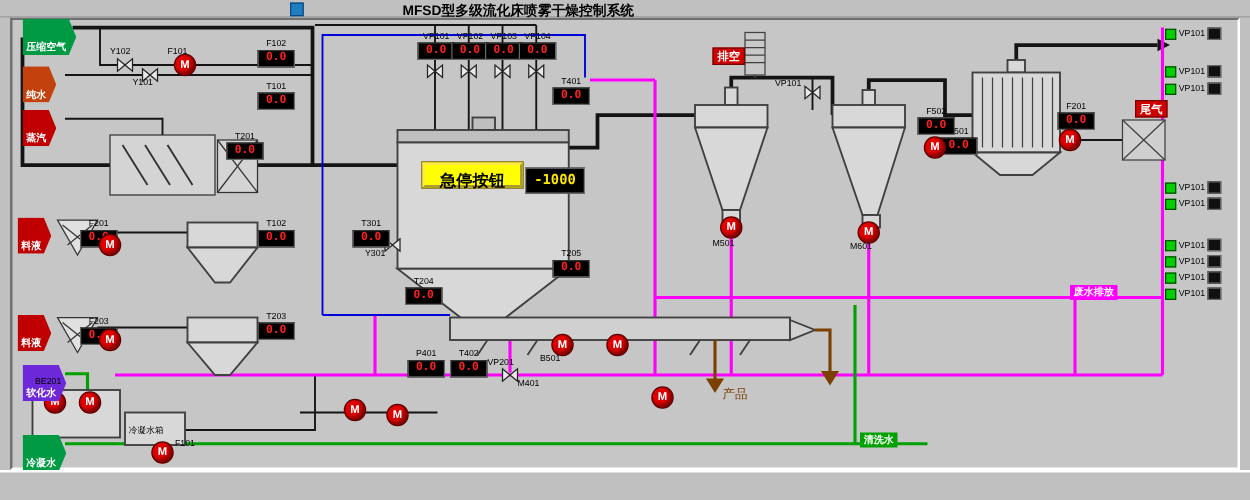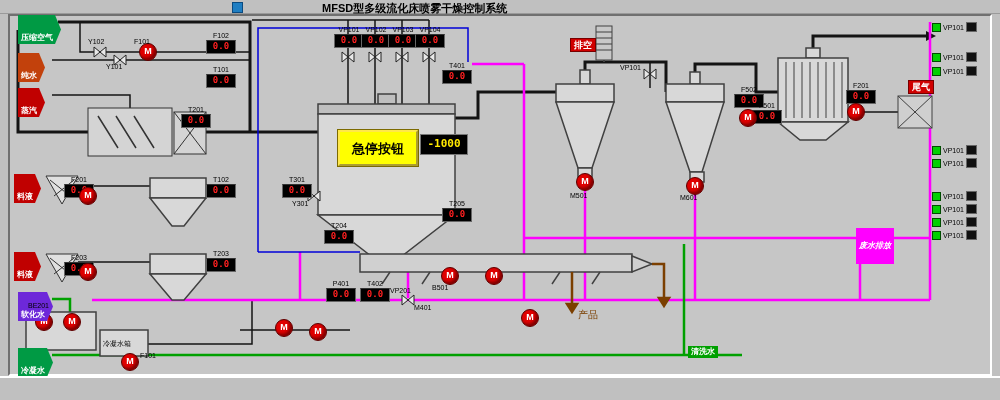--- a/index.html
+++ b/index.html
@@ -15,28 +15,28 @@
   svg.pid{position:absolute;left:0;top:0;z-index:1;}
   #overlay{position:absolute;left:0;top:0;width:1000px;height:400px;z-index:2;}
   
   .watermark{position:absolute;left:58px;top:74px;z-index:6;font-size:31px;font-weight:bold;color:#ff0000;letter-spacing:1px;white-space:nowrap;pointer-events:none;
     text-shadow:2px 2px 0 #0000e0,-1px -1px 0 #0000e0,1px -1px 0 #0000e0,-1px 1px 0 #0000e0,3px 3px 5px rgba(0,0,220,.85);}
   
   .display{position:absolute;width:30px;text-align:center;}
   .dlabel{font-size:7px;line-height:8px;color:#000;white-space:nowrap;}
   .dval{height:12px;background:#000;border:1px solid #666;border-top-color:#333;color:#ff2020;font-size:9px;font-weight:bold;line-height:11px;font-family:"DejaVu Sans Mono",monospace;}
   .bigval{position:absolute;left:420px;top:134px;width:46px;height:19px;background:#000;border:1px solid #777;color:#ffe800;font-weight:bold;font-size:11px;text-align:center;line-height:18px;font-family:"DejaVu Sans Mono",monospace;}
-  .estop{position:absolute;left:338px;top:130px;width:80px;height:36px;background:#ffff00;border:2px outset #ffe84a;box-shadow:0 0 0 1px #7c6a00;color:#000;font-weight:bold;font-size:13px;text-align:center;line-height:23px;cursor:pointer;}
+  .estop{position:absolute;left:338px;top:130px;width:80px;height:20px;background:#ffff00;border:2px outset #ffe84a;box-shadow:0 0 0 1px #7c6a00;color:#000;font-weight:bold;font-size:13px;text-align:center;line-height:23px;cursor:pointer;}
   
   .motor{position:absolute;width:16px;height:16px;border-radius:50%;background:#e00000;border:1px solid #5c0000;box-shadow:inset -2px -2px 3px rgba(0,0,0,.45);color:#fff;font-size:9px;font-weight:bold;line-height:15px;text-align:center;transform:translate(-50%,-50%);cursor:pointer;}
   
   .vtag{position:absolute;font-size:7px;color:#000;white-space:nowrap;}
   .eq{position:absolute;font-size:7px;color:#000;white-space:nowrap;}
   .eq.red{background:#d00000;color:#fff;padding:0 3px;font-size:9px;font-weight:bold;line-height:12px;border:1px solid #700;}
-  .eq.magenta{background:#ff00ff;color:#fff;padding:12px 3px;font-size:8px;font-weight:bold;line-height:12px;font-style:italic;}
+  .eq.magenta{background:#ff00ff;color:#fff;padding:0 3px;font-size:8px;font-weight:bold;line-height:12px;}
   .eq.green{background:#00a000;color:#fff;padding:0 3px;font-size:8px;font-weight:bold;line-height:12px;}
   .eq.brown{color:#7b3f00;font-size:10px;font-weight:normal;}
   .eq.plain{font-size:7px;}
   
   .stag{position:absolute;color:#fff;font-size:8px;font-weight:bold;line-height:13px;height:13px;padding:16px 8px 0 3px;white-space:nowrap;
     clip-path:polygon(0 0,calc(100% - 6px) 0,100% 50%,calc(100% - 6px) 100%,0 100%);}
   
   .vprow{position:absolute;display:flex;align-items:center;gap:2px;height:10px;cursor:pointer;}
   .vprow .led{width:7px;height:7px;background:#00d000;border:1px solid #004c00;}
   .vprow .lbl{font-size:7px;color:#000;}

